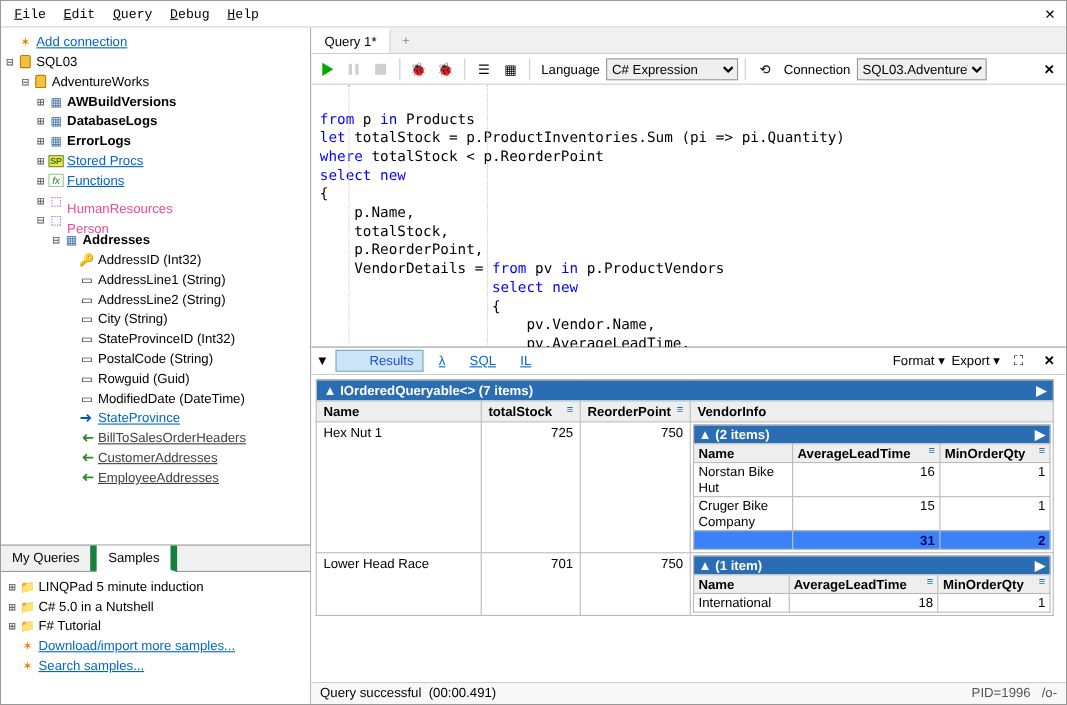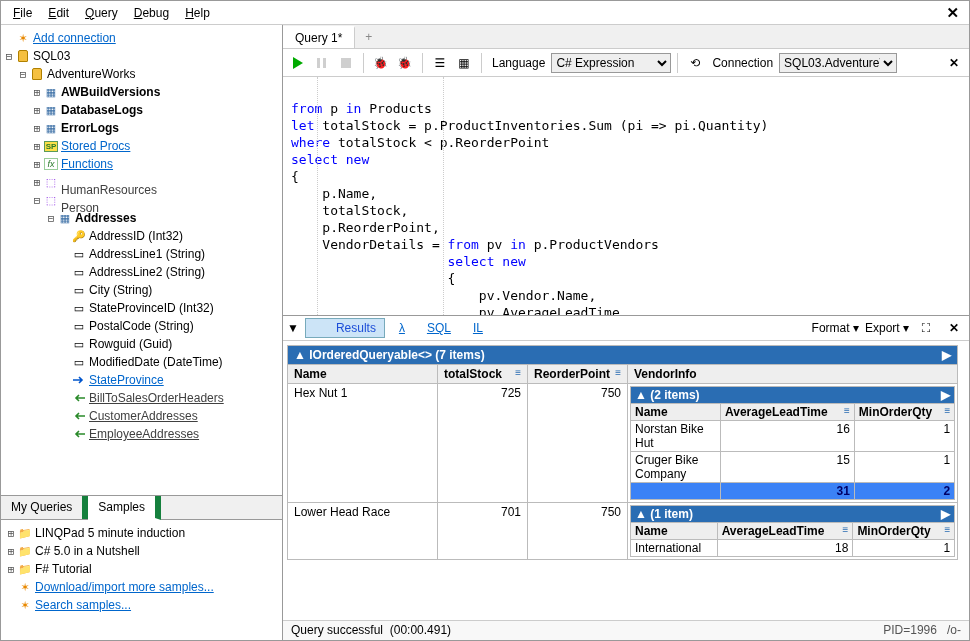--- a/index.html
+++ b/index.html
@@ -1,17 +1,17 @@
 <!DOCTYPE html>
 <html><head>
 <meta charset="utf-8">
 <style>
 * { box-sizing: border-box; margin: 0; padding: 0; }
 body { font-family: "Segoe UI", Tahoma, sans-serif; font-size: 12px; background: #f0f0f0; width: 970px; height: 641px; overflow: hidden; display: flex; flex-direction: column; border: 1px solid #999; }
-.menubar { display: flex; align-items: center; background: #fff; border-bottom: 1px solid #ccc; padding: 2px 4px; height: 24px; }
+.menubar { display: flex; align-items: center; background: #fff; border-bottom: 1px solid #ccc; padding: 2px 4px; height: 24px; font-family: Liberation Mono, monospace; }
 .menubar .mi { padding: 2px 8px; cursor: pointer; }
 .menubar .mi u { text-decoration: underline; }
 .menubar .close-x { margin-left: auto; font-weight: bold; padding: 0 6px; cursor: pointer; font-size: 15px; }
 .main { flex: 1; display: flex; overflow: hidden; }
 .left { width: 282px; display: flex; flex-direction: column; border-right: 1px solid #999; background: #fff; }
 .tree-pane { flex: 1; overflow-y: auto; overflow-x: hidden; padding: 4px 2px; position: relative; }
 .tree-pane::-webkit-scrollbar, .samples-pane::-webkit-scrollbar { width: 16px; }
 .tree-pane::-webkit-scrollbar-track, .samples-pane::-webkit-scrollbar-track { background: #f0f0f0; }
 .tree-pane::-webkit-scrollbar-thumb, .samples-pane::-webkit-scrollbar-thumb { background: #ccc; border: 1px solid #999; }
 .tn { display: flex; align-items: center; height: 18px; white-space: nowrap; }
@@ -50,21 +50,21 @@
 .dg th, .dg td { border: 1px solid #bbb; padding: 2px 6px; text-align: left; vertical-align: top; }
 .dg th { background: #eee; font-weight: bold; }
 .dg-title { background: #2a6db3; color: #fff; font-weight: bold; padding: 2px 6px; }
 .dg-sub { border-collapse: collapse; font-size: 12px; width: 100%; }
 .dg-sub th, .dg-sub td { border: 1px solid #bbb; padding: 1px 4px; }
 .dg-sub th { background: #eee; font-weight: bold; }
 .num { text-align: right !important; }
 .sort-ico { color: #2a6db3; font-size: 10px; float: right; }
 .status { border-top: 1px solid #ccc; padding: 2px 8px; background: #f8f8f8; display: flex; height: 20px; }
 .status .st-r { margin-left: auto; color: #555; }
-.purple { color: #404040; margin-top: 16px; }
+.purple { color: #ec4899; margin-top: 16px; }
 .sp-ico { background: #fde047; border: 1px solid #5a9a5a; color: #2a7a2a; font-size: 8px; padding: 0 1px; font-weight: bold; }
 .fx-ico { color: #2a7a2a; font-style: italic; border: 1px solid #9c9; padding: 0 2px; font-size: 9px; }
 .sch-ico { color: #8a2be2; font-size: 10px; }
 .arrow-ico svg { width: 12px; height: 10px; }
 .grid-line { position: absolute; height: 100%; width: 1px; border-left: 1px dotted #ccc; top: 0; }
 .totals-row td { background: #3b82f6; color: #006; font-weight: bold; }
 </style>
 </head>
 <body>
 

